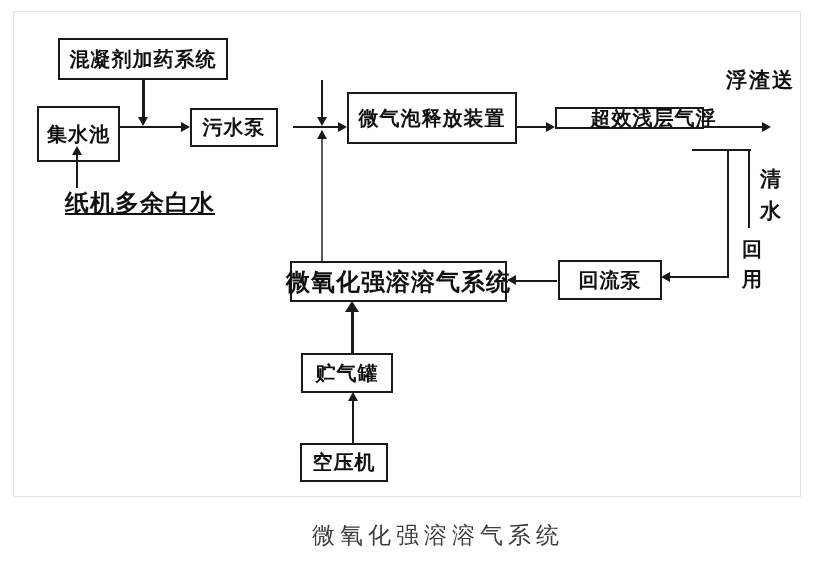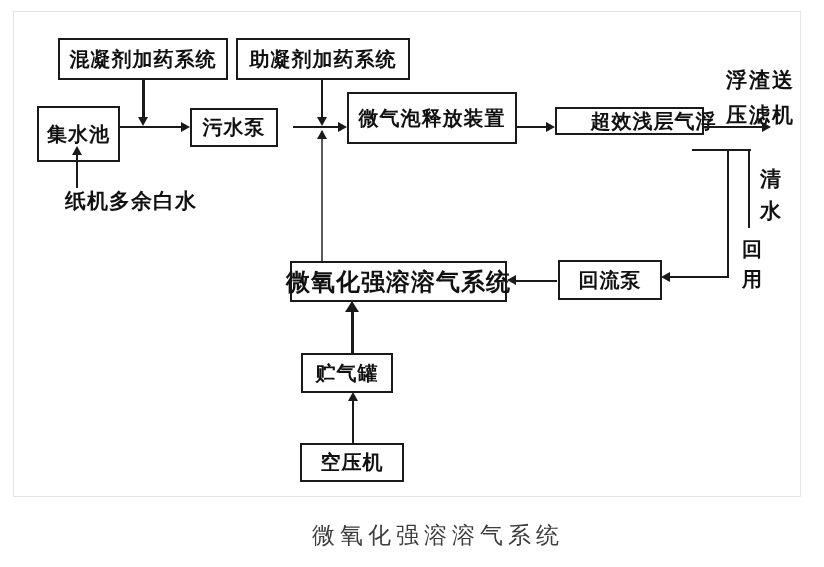--- a/index.html
+++ b/index.html
@@ -21,25 +21,25 @@
   .ar.up.big{border-left-width:7px;border-right-width:7px;border-bottom-width:11px;}
   .lbl{position:absolute;font-weight:bold;color:#111;white-space:nowrap;}
   .stack span{display:block;}
 
   
   #b-coagulant {left:58px; top:38px; width:170px;height:42px;}
   #b-flocculant{left:236px;top:38px; width:174px;height:42px;}
   #b-sump      {left:37px; top:106px;width:83px; height:56px;}
   #b-pump      {left:190px;top:108px;width:88px;height:39px;}
   #b-bubble    {left:347px;top:92px;width:170px;height:52px;}
-  #b-daf       {left:555px;top:107px;width:149px;height:28px;padding-left:48px;}
+  #b-daf       {left:555px;top:107px;width:149px;height:22px;padding-left:48px;}
   #b-dissolve  {left:290px;top:261px;width:217px;height:41px;font-size:24px;}
   #b-return    {left:558px;top:260px;width:104px;height:40px;font-family:Liberation Serif, serif;}
   #b-tank      {left:301px;top:353px;width:92px;height:40px;}
-  #b-comp      {left:300px;top:443px;width:104px;height:39px;}
+  #b-comp      {left:300px;top:443px;width:88px;height:39px;}
 
   
   #l1 {left:142px;top:80px; width:3px; height:38px;}
   #l2 {left:120px;top:126px;width:62px;height:2px;}
   #l3 {left:76px; top:152px;width:2px; height:36px;}
   #l4 {left:321px;top:80px; width:2px; height:38px;}
   #l5 {left:293px;top:126px;width:46px;height:2px;}
   #l6 {left:321px;top:131px;width:2px; height:130px;}
   #l7 {left:517px;top:126px;width:30px;height:2px;}
   #l8 {left:704px;top:126px;width:59px;height:2px;}
@@ -59,34 +59,33 @@
   #a5 {left:338px;top:122px;}
   #a6 {left:317px;top:130px;}
   #a7 {left:546px;top:122px;}
   #a8 {left:762px;top:122px;}
   #a12{left:661px;top:272px;}
   #a13{left:507px;top:275px;}
   #a14{left:345px;top:301px;}
   #a15{left:348px;top:392px;}
 
   
-  #influent-label{left:65px;top:187px;font-size:21px;letter-spacing:1px;}
+  #influent-label{left:65px;top:187px;font-size:24px;letter-spacing:1px;text-decoration:underline;}
   #scum-label{left:726px;top:62px;font-size:21px;letter-spacing:2px;line-height:35px;text-align:right;}
   #clear-label{left:760px;top:163px;font-size:21px;line-height:32px;}
   #reuse-label{left:742px;top:234px;font-size:20px;line-height:30px;}
   .caption{position:absolute;left:312px;top:520px;font-size:23px;letter-spacing:5px;color:#3d3d3d;font-weight:400;white-space:nowrap;}
 </style>
 </head>
 <body>
 
 <div class="stage">
   <div class="frame"></div>
 
   <div class="box" id="b-coagulant">混凝剂加药系统</div>
-  <div class="box" id="b-flocculant">助凝剂加药系统</div>
   <div class="box" id="b-sump">集水池</div>
   <div class="box" id="b-pump">污水泵</div>
   <div class="box" id="b-bubble">微气泡释放装置</div>
   <div class="box" id="b-daf">超效浅层气浮</div>
   <div class="box" id="b-dissolve">微氧化强溶溶气系统</div>
   <div class="box" id="b-return">回流泵</div>
   <div class="box" id="b-tank">贮气罐</div>
   <div class="box" id="b-comp">空压机</div>
 
   <div class="vline" id="l1"></div>
@@ -115,21 +114,20 @@
   <div class="ar right" id="a8"></div>
   <div class="ar left" id="a12"></div>
   <div class="ar left" id="a13"></div>
   <div class="ar up big" id="a14"></div>
   <div class="ar up" id="a15"></div>
 
   <div class="lbl" id="influent-label">纸机多余白水</div>
 
   <div class="lbl stack" id="scum-label">
     <span>浮渣送</span>
-    <span>压滤机</span>
   </div>
 
   <div class="lbl stack" id="clear-label">
     <span>清</span>
     <span>水</span>
   </div>
 
   <div class="lbl stack" id="reuse-label">
     <span>回</span>
     <span>用</span>

